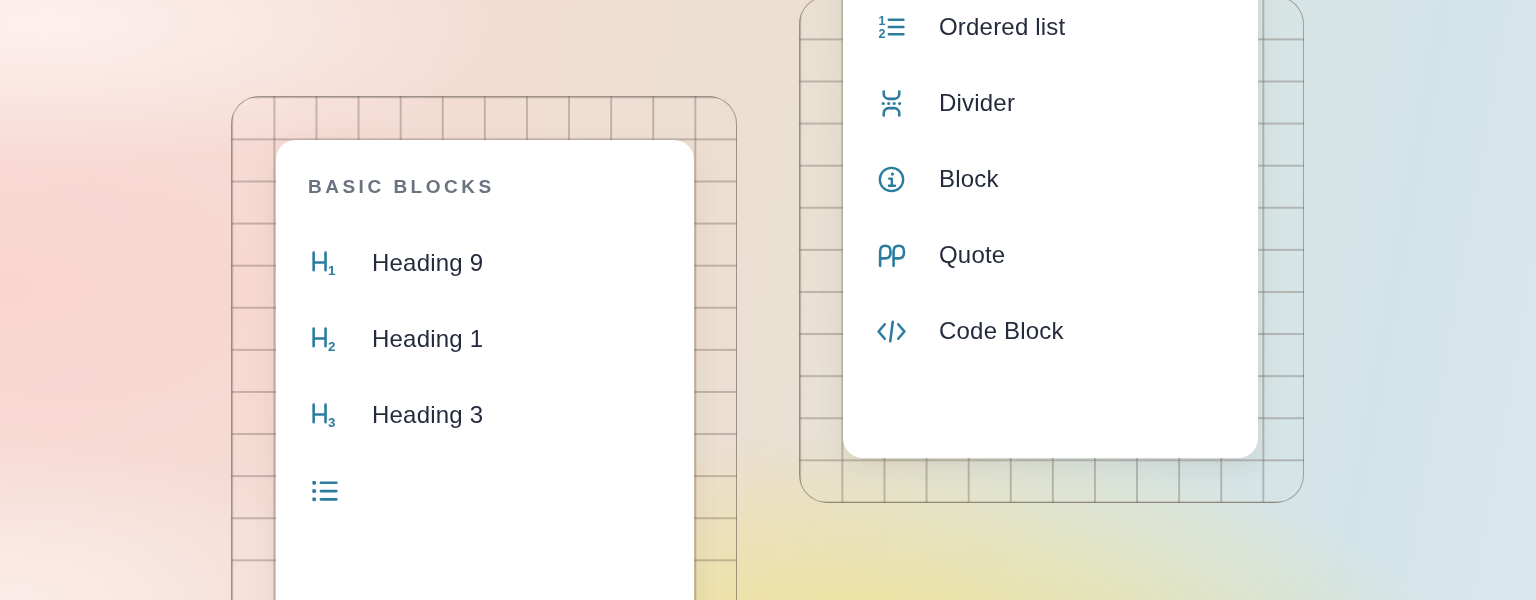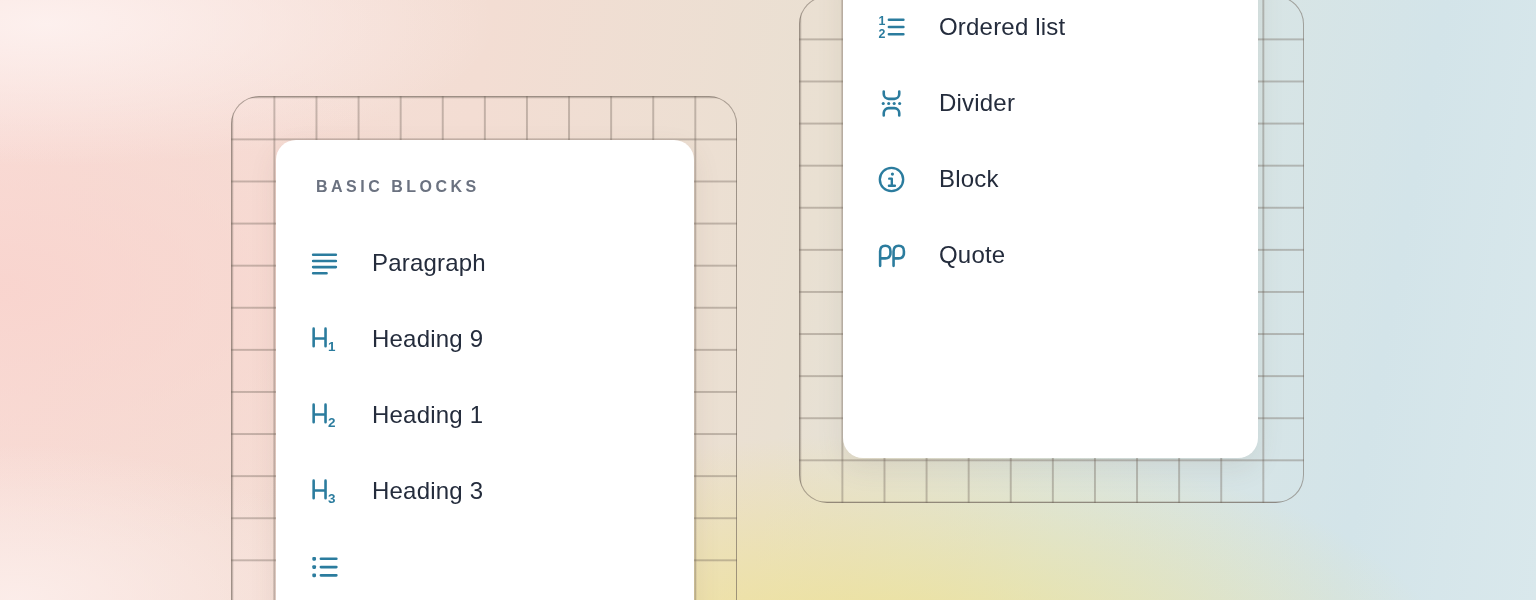--- a/index.html
+++ b/index.html
@@ -39,22 +39,22 @@
   .board-right{ left:799px; top:-4px;  width:505px; height:507px; }
   .card{
     position:absolute;
     background:var(--card-bg);
     border-radius:20px;
     box-shadow:0 10px 28px rgba(95,75,60,0.10);
   }
   .card-left { left:276px; top:140px; width:418px; height:500px; }
   .card-right{ left:843px; top:-46px; width:415px; height:504px; padding-top:35px; }
   .section-label{
-    margin:38px 0 30px 40px;
-    font-size:16px;line-height:17px;
+    margin:38px 0 30px 32px;
+    font-size:19px;line-height:17px;
     font-weight:bold;
     letter-spacing:3.5px;
     color:var(--section-text);
   }
   .menu-item{
     height:76px;
     display:flex;align-items:center;
     padding-left:32px;gap:32px;
     cursor:pointer;
     border-radius:12px;
@@ -76,28 +76,20 @@
 <body>
 
 <div class="stage">
 
   <div class="gridboard board-left"></div>
   <div class="gridboard board-right"></div>
 
   <div class="card card-left">
     <div class="section-label">BASIC BLOCKS</div>
     <div class="menu-items" id="left-items">
-  <div class="menu-item">
-    <span class="menu-icon">
-            <svg width="31" height="31" viewBox="0 0 30 30" fill="none" stroke="#2b7c9e" stroke-width="2.5" stroke-linecap="round" stroke-linejoin="round">
-              <path d="M4 6.5 H26 M4 12.5 H26 M4 18.5 H26 M4 24.5 H17"></path>
-            </svg>
-          </span>
-    <span class="menu-label">Paragraph</span>
-  </div>
 
   <div class="menu-item">
     <span class="menu-icon">
             <svg width="31" height="31" viewBox="0 0 30 30" fill="none" stroke="#2b7c9e" stroke-width="2.5" stroke-linecap="round" stroke-linejoin="round">
               <path d="M4.5 4.5 V21.5 M16 4.5 V21.5 M4.5 14 H16"></path>
               <text x="18.5" y="26" font-size="13" font-weight="bold" font-family="'Liberation Sans',sans-serif" fill="#2b7c9e" stroke="none">1</text>
             </svg>
           </span>
     <span class="menu-label">Heading 9</span>
   </div>
@@ -177,16 +169,26 @@
   <div class="menu-item">
     <span class="menu-icon">
             <svg width="31" height="31" viewBox="0 0 30 30" fill="none" stroke="#2b7c9e" stroke-width="2.5" stroke-linecap="round" stroke-linejoin="round">
               <path d="M4 25 L4 11 Q4 5.5 9 5.5 Q14 5.5 14 10.8 L14 12.5 Q14 17.8 9 17.8 L4.3 17.8"></path>
      <path d="M17 25 L17 11 Q17 5.5 22 5.5 Q27 5.5 27 10.8 L27 12.5 Q27 17.8 22 17.8 L17.3 17.8"></path>
             </svg>
           </span>
     <span class="menu-label">Quote</span>
   </div>
 
+  <div class="menu-item">
+    <span class="menu-icon">
+            <svg width="31" height="31" viewBox="0 0 30 30" fill="none" stroke="#2b7c9e" stroke-width="2.5" stroke-linecap="round" stroke-linejoin="round">
+              <path d="M8.5 8 L2.5 15 L8.5 22"></path>
+     <path d="M21.5 8 L27.5 15 L21.5 22"></path>
+     <path d="M16.2 5.5 L13.8 24.5"></path>
+            </svg>
+          </span>
+    <span class="menu-label">Code Block</span>
+  </div>
 </div>
   </div>
 
 </div>
 
 </body></html>

